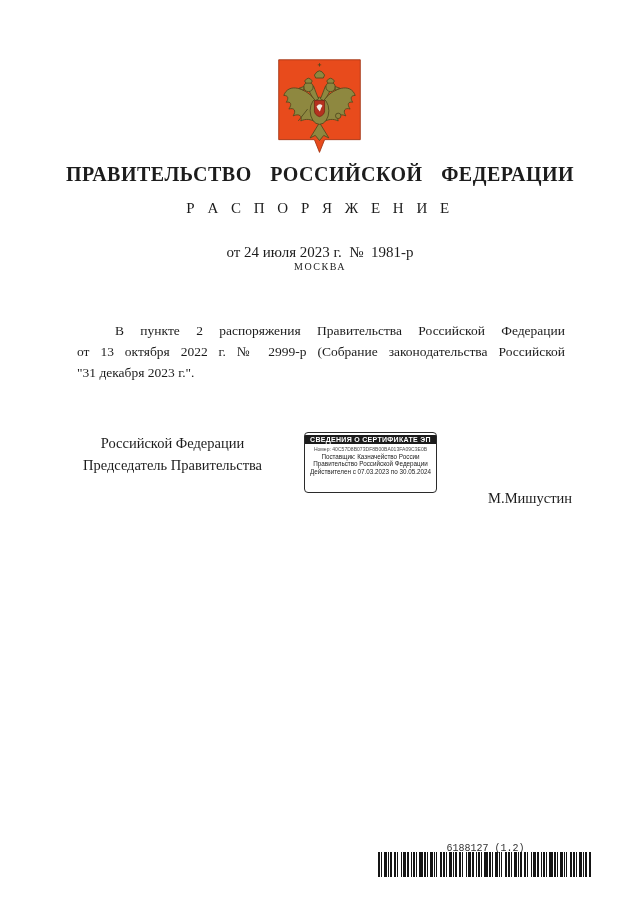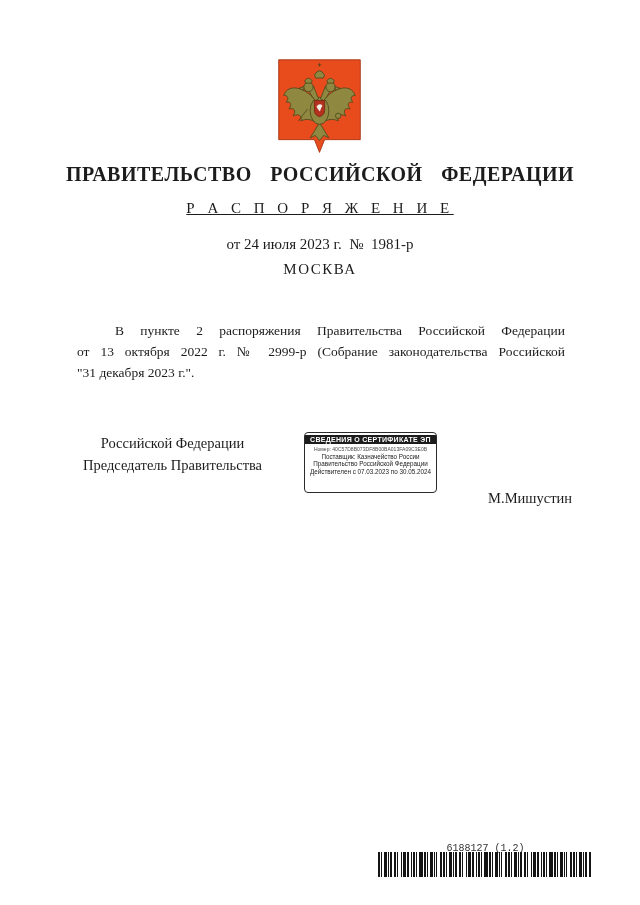--- a/index.html
+++ b/index.html
@@ -36,36 +36,35 @@
     white-space: nowrap;
   }
   .doc-type {
     position: absolute;
     left: 0; top: 200px;
     width: 640px;
     text-align: center;
     font-size: 15px;
     letter-spacing: 4.5px;
     white-space: pre;
-    text-decoration: underline;
   }
   .date-line {
     position: absolute;
-    left: 0; top: 236px;
+    left: 0; top: 244px;
     width: 640px;
     text-align: center;
     font-size: 15px;
     white-space: pre;
   }
   .city {
     position: absolute;
     left: 0; top: 261px;
     width: 640px;
     text-align: center;
-    font-size: 15px;
+    font-size: 10px;
     letter-spacing: 1.5px;
   }
 
   
   .body-text {
     position: absolute;
     left: 77px; top: 320px;
     width: 488px;
     font-size: 13.5px;
     line-height: 21px;

